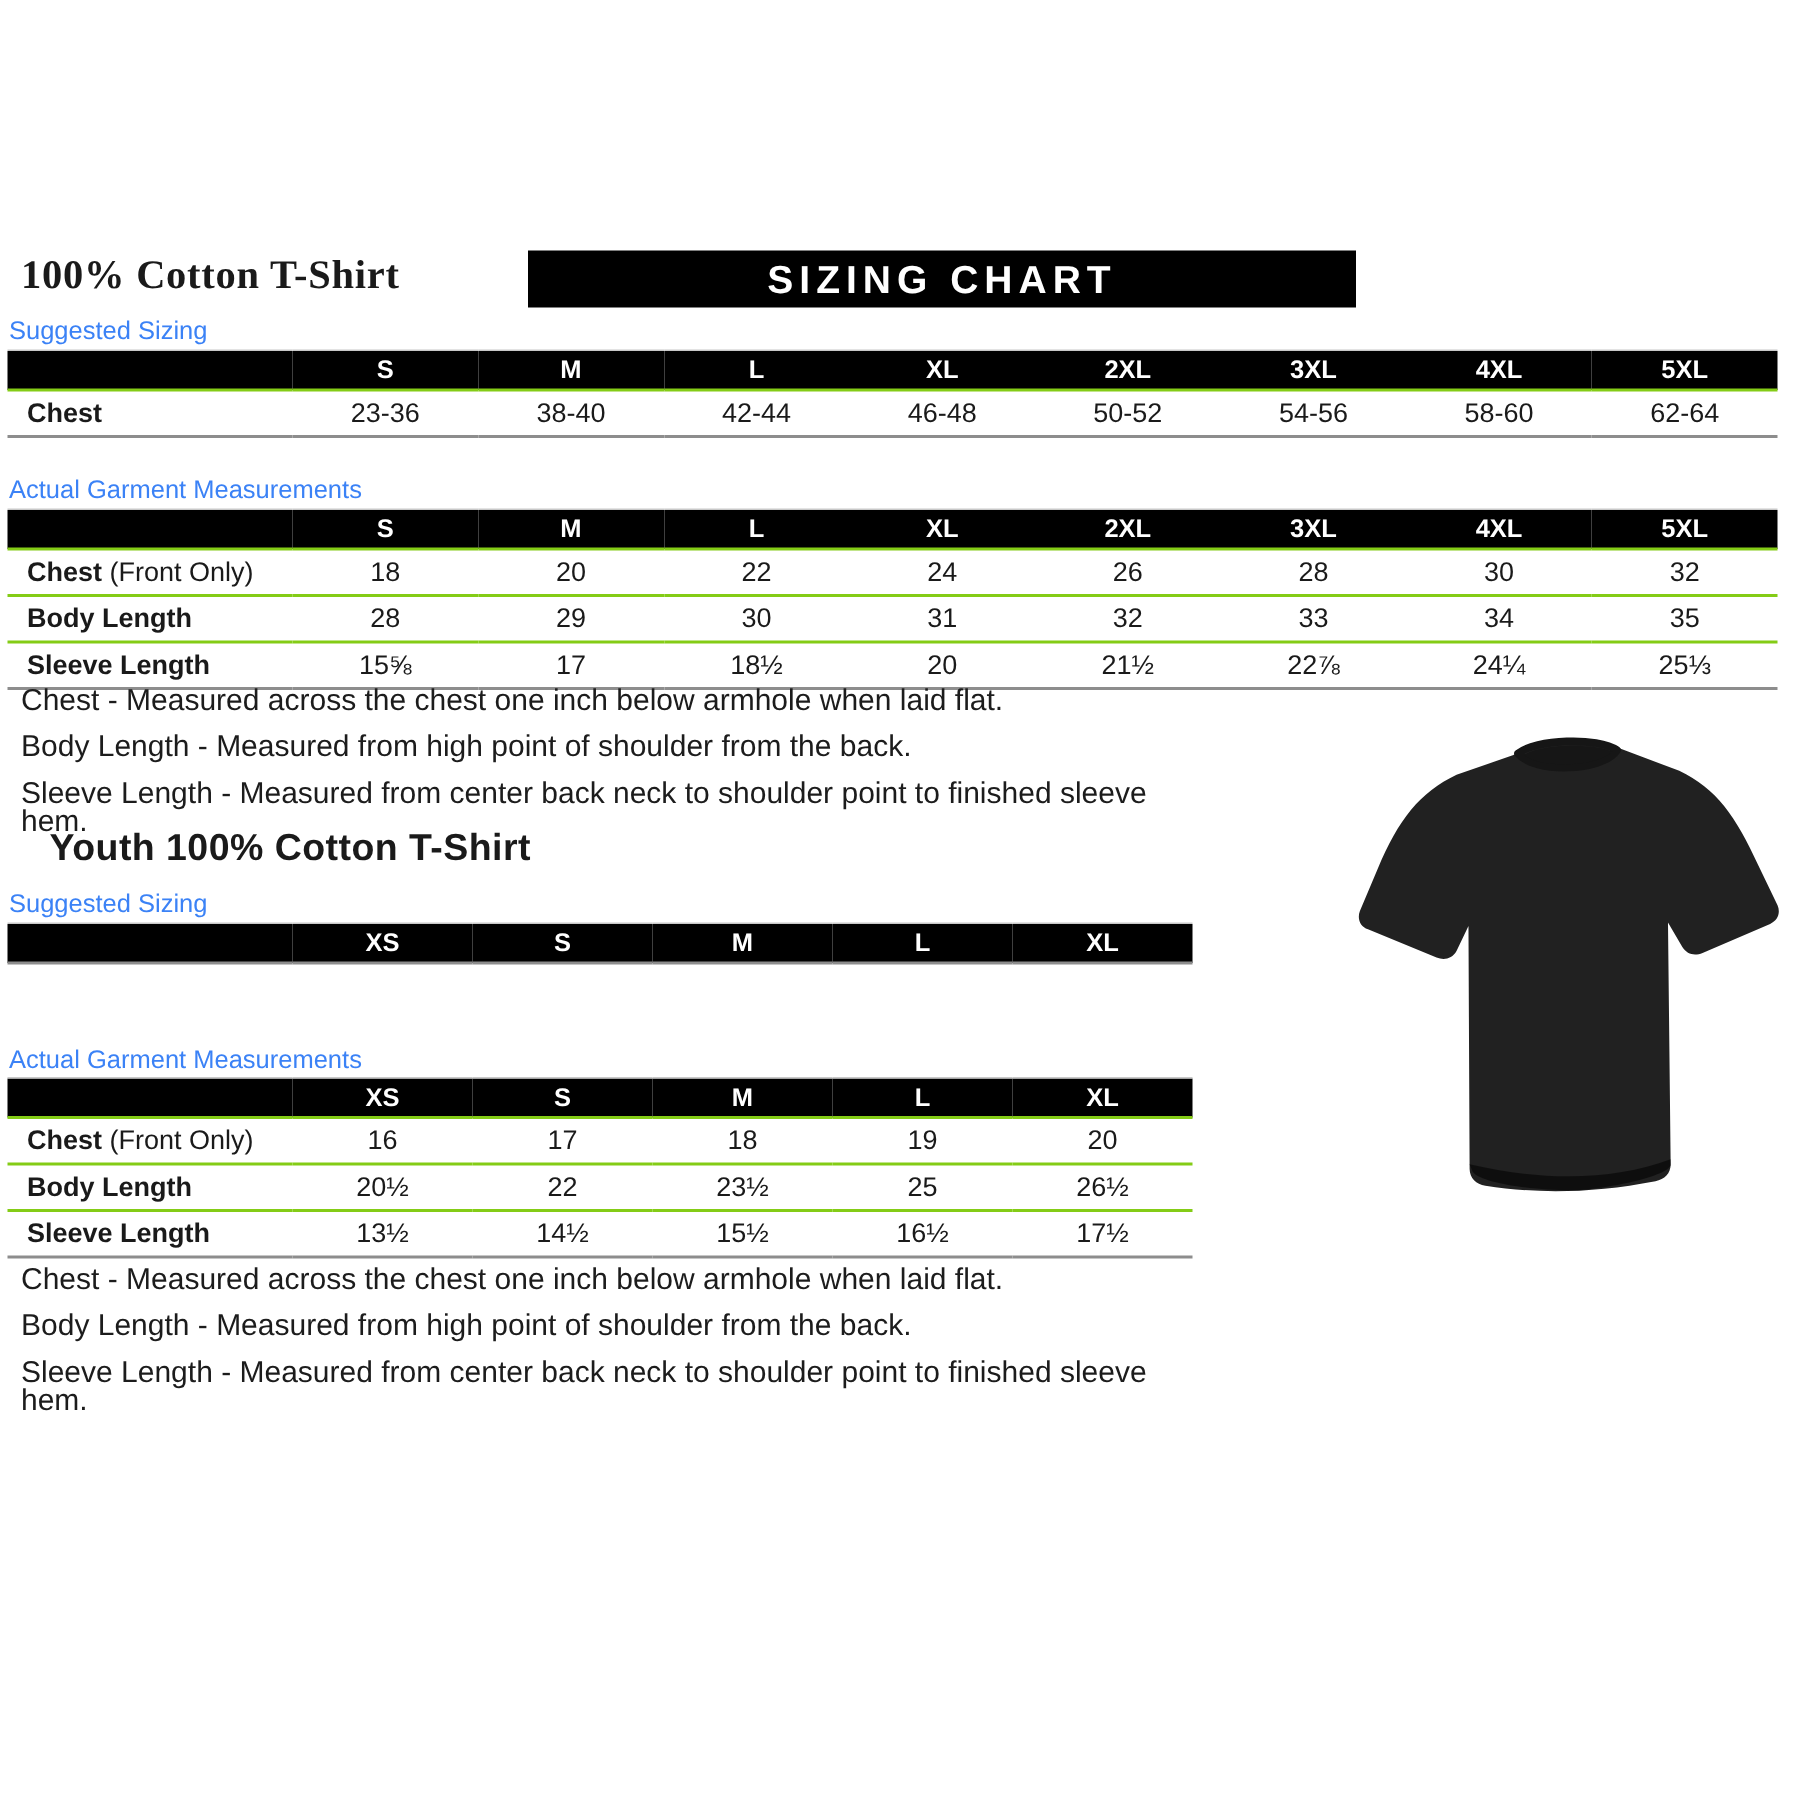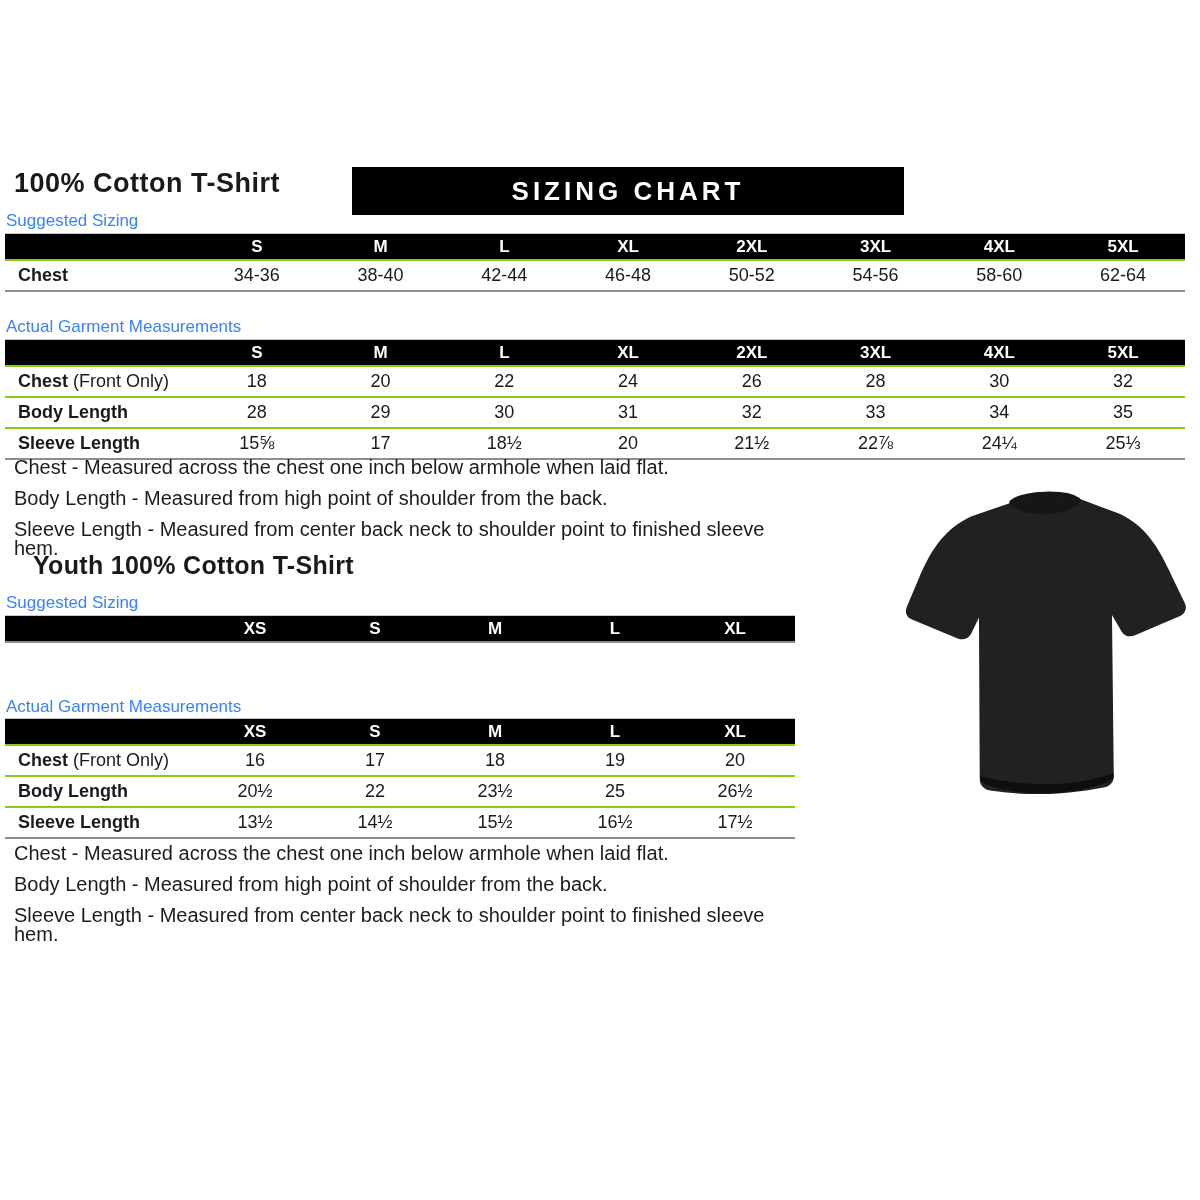--- a/index.html
+++ b/index.html
@@ -3,22 +3,22 @@
 <meta charset="utf-8">
 <style>
   html,body{margin:0;padding:0;}
   body{
     width:1200px;height:1200px;background:#ffffff;
     font-family:"Liberation Sans","DejaVu Sans",sans-serif;
     color:#1a1a1a;position:relative;overflow:hidden;
   }
   .abs{position:absolute;}
   
-  #page-title{left:14px;top:168px;font-size:27px;font-weight:bold;letter-spacing:.5px;}
-  #banner{left:352px;top:167px;width:552px;height:48px;background:#000;
+  #page-title{left:14px;top:168px;font-size:27px;font-weight:bold;letter-spacing:.5px;font-family:Liberation Serif, serif;}
+  #banner{left:352px;top:167px;width:552px;height:38px;background:#000;
     display:flex;align-items:center;justify-content:center;}
   #banner span{color:#fff;font-weight:bold;font-size:26px;letter-spacing:4px;}
   
   .section-label{font-size:17px;color:#3b82f6;}
   .youth-title{font-size:25px;font-weight:bold;letter-spacing:.3px;margin-left:28px;}
   
   table.sztable{border-collapse:collapse;table-layout:fixed;border-bottom:2px solid #8d8d8d;border-top:1px solid #c8c8c8;}
   table.sztable th{background:#000;color:#fff;font-weight:bold;font-size:17px;height:25px;padding:0;text-align:center;}
   table.sztable td{font-size:18px;text-align:center;height:29px;padding:0;border-top:2px solid #84cc16;}
   table.sztable td.rowlabel{text-align:left;padding-left:13px;}
@@ -50,21 +50,21 @@
     <th>M</th>
     <th>L</th>
     <th>XL</th>
     <th>2XL</th>
     <th>3XL</th>
     <th>4XL</th>
     <th>5XL</th>
   </tr>
   <tr>
     <td class="rowlabel"><span class="b">Chest</span></td>
-    <td>34-36</td>
+    <td>23-36</td>
     <td>38-40</td>
     <td>42-44</td>
     <td>46-48</td>
     <td>50-52</td>
     <td>54-56</td>
     <td>58-60</td>
     <td>62-64</td>
   </tr>
 </tbody>
   </table>

